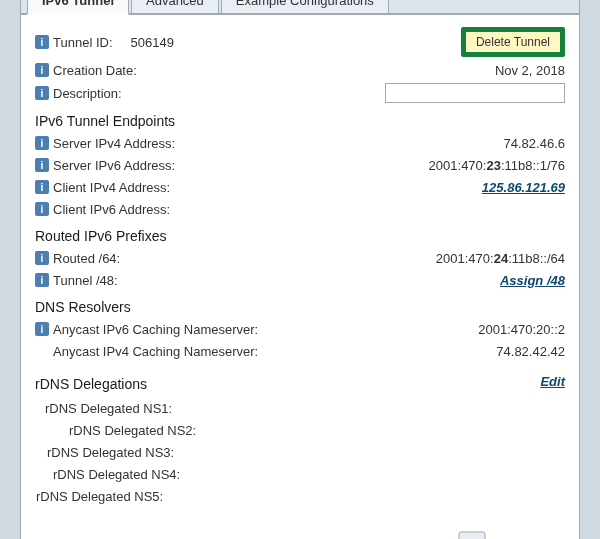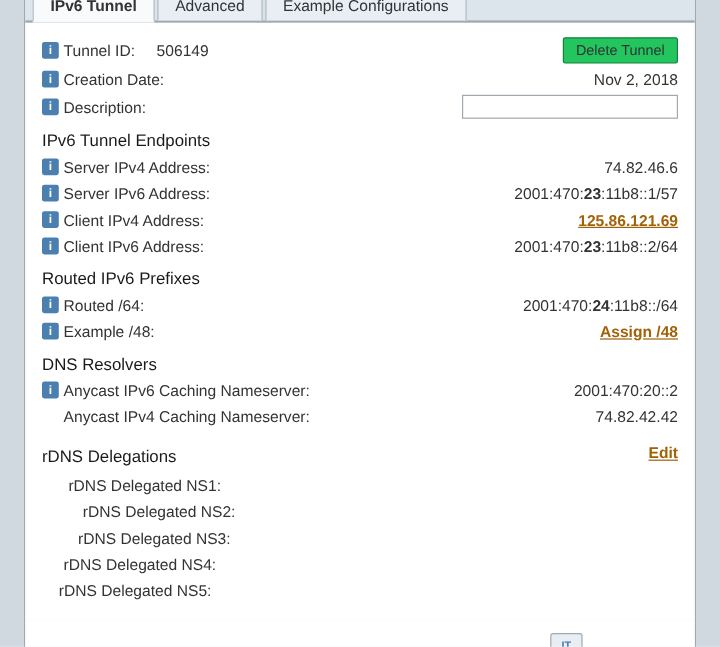--- a/index.html
+++ b/index.html
@@ -82,28 +82,29 @@
       justify-content: center;
       flex-shrink: 0;
     }
     .section-header {
       font-weight: normal;
       color: #1a1a1a;
       padding: 8px 0 3px 0;
       font-size: 14px;
     }
     .link {
-      color: #a16207;
+      color: #0c4a6e;
       text-decoration: underline;
       cursor: pointer;
       font-weight: bold;
+      font-style: italic;
     }
     .delete-btn {
-      border: 1px solid #15803d;
-      background: #22c55e;
+      border: 5px solid #15803d;
+      background: #fef9c3;
       padding: 3px 10px;
       font-size: 12px;
       cursor: pointer;
       border-radius: 2px;
       color: #333;
     }
     .description-input {
       border: 1px solid #a0a8b0;
       padding: 2px 4px;
       width: 180px;
@@ -185,60 +186,57 @@
       </div>
       <div class="row-value">74.82.46.6</div>
     </div>
 
     <div class="row">
       <div class="row-label">
         <span class="info-icon">i</span>
         <span>Server IPv6 Address:</span>
       </div>
       <div class="row-value">
-        <span>2001:470:</span><span class="bold-num">23</span><span>:11b8::1/57</span>
+        <span>2001:470:</span><span class="bold-num">23</span><span>:11b8::1/76</span>
       </div>
     </div>
 
     <div class="row">
       <div class="row-label">
         <span class="info-icon">i</span>
         <span>Client IPv4 Address:</span>
       </div>
       <div class="row-value">
         <span class="link">125.86.121.69</span>
       </div>
     </div>
 
     <div class="row">
       <div class="row-label">
         <span class="info-icon">i</span>
         <span>Client IPv6 Address:</span>
       </div>
-      <div class="row-value">
-        <span>2001:470:</span><span class="bold-num">23</span><span>:11b8::2/64</span>
-      </div>
     </div>
 
     <div class="section-header">Routed IPv6 Prefixes</div>
 
     <div class="row">
       <div class="row-label">
         <span class="info-icon">i</span>
         <span>Routed /64:</span>
       </div>
       <div class="row-value">
         <span>2001:470:</span><span class="bold-num">24</span><span>:11b8::/64</span>
       </div>
     </div>
 
     <div class="row">
       <div class="row-label">
         <span class="info-icon">i</span>
-        <span>Example /48:</span>
+        <span>Tunnel /48:</span>
       </div>
       <div class="row-value">
         <span class="link">Assign /48</span>
       </div>
     </div>
 
     <div class="section-header">DNS Resolvers</div>
 
     <div class="row">
       <div class="row-label">
@@ -257,49 +255,49 @@
 
     <div class="row" style="padding-top:6px;">
       <div class="section-header" style="flex:1;">rDNS Delegations</div>
       <div class="row-value">
         <span class="link">Edit</span>
       </div>
     </div>
 
     <div class="row">
       <div class="row-label">
-        <span style="margin-left:22px;">rDNS Delegated NS1:</span>
+        <span style="margin-left:10px;">rDNS Delegated NS1:</span>
       </div>
       <div class="row-value"></div>
     </div>
 
     <div class="row">
       <div class="row-label">
         <span style="margin-left:34px;">rDNS Delegated NS2:</span>
       </div>
       <div class="row-value"></div>
     </div>
 
     <div class="row">
       <div class="row-label">
-        <span style="margin-left:30px;">rDNS Delegated NS3:</span>
+        <span style="margin-left:12px;">rDNS Delegated NS3:</span>
       </div>
       <div class="row-value"></div>
     </div>
 
     <div class="row">
       <div class="row-label">
         <span style="margin-left:18px;text-align:center;">rDNS Delegated NS4:</span>
       </div>
       <div class="row-value"></div>
     </div>
 
     <div class="row">
       <div class="row-label">
-        <span style="margin-left:14px;">rDNS Delegated NS5:</span>
+        <span style="margin-left:1px;">rDNS Delegated NS5:</span>
       </div>
       <div class="row-value"></div>
     </div>
 
   </div>
 
   <div class="watermark">
     <span class="watermark-text">
       <svg width="28" height="20" viewBox="0 0 28 20" fill="none" xmlns="http://www.w3.org/2000/svg">
         <rect x="1" y="1" width="26" height="18" rx="2" fill="#e8eef4" stroke="#a0a8b0" stroke-width="1"></rect>

